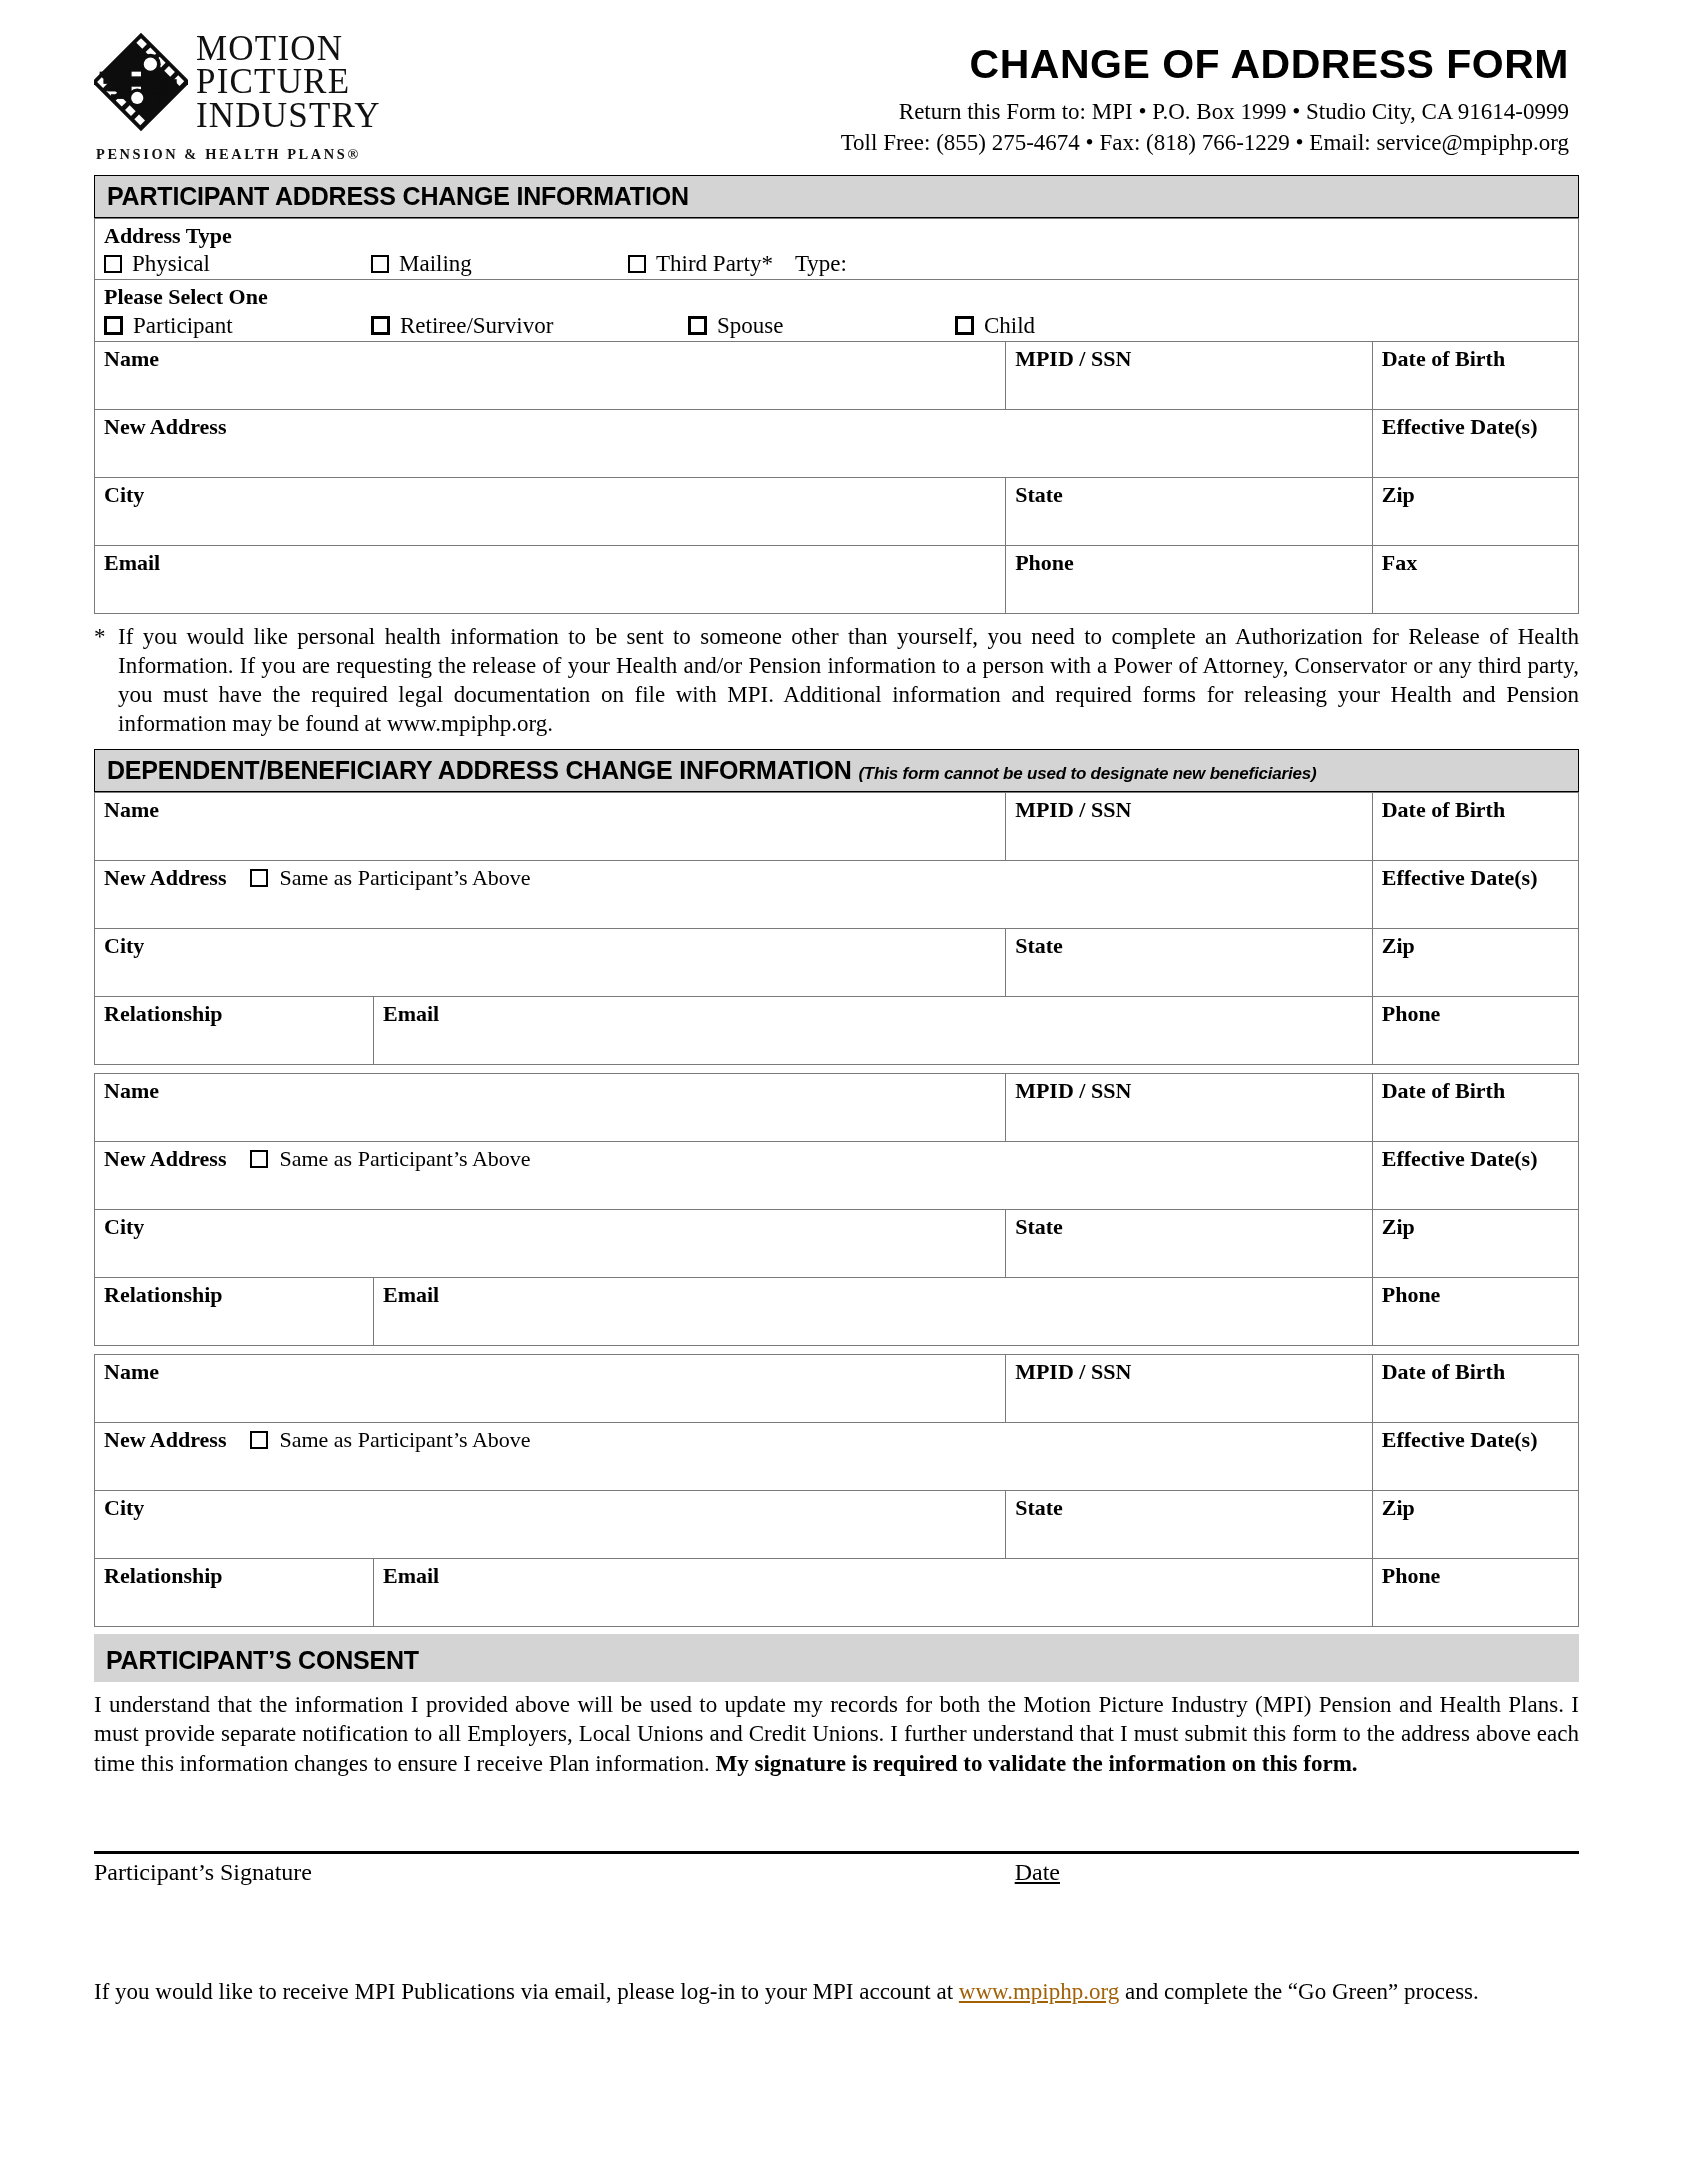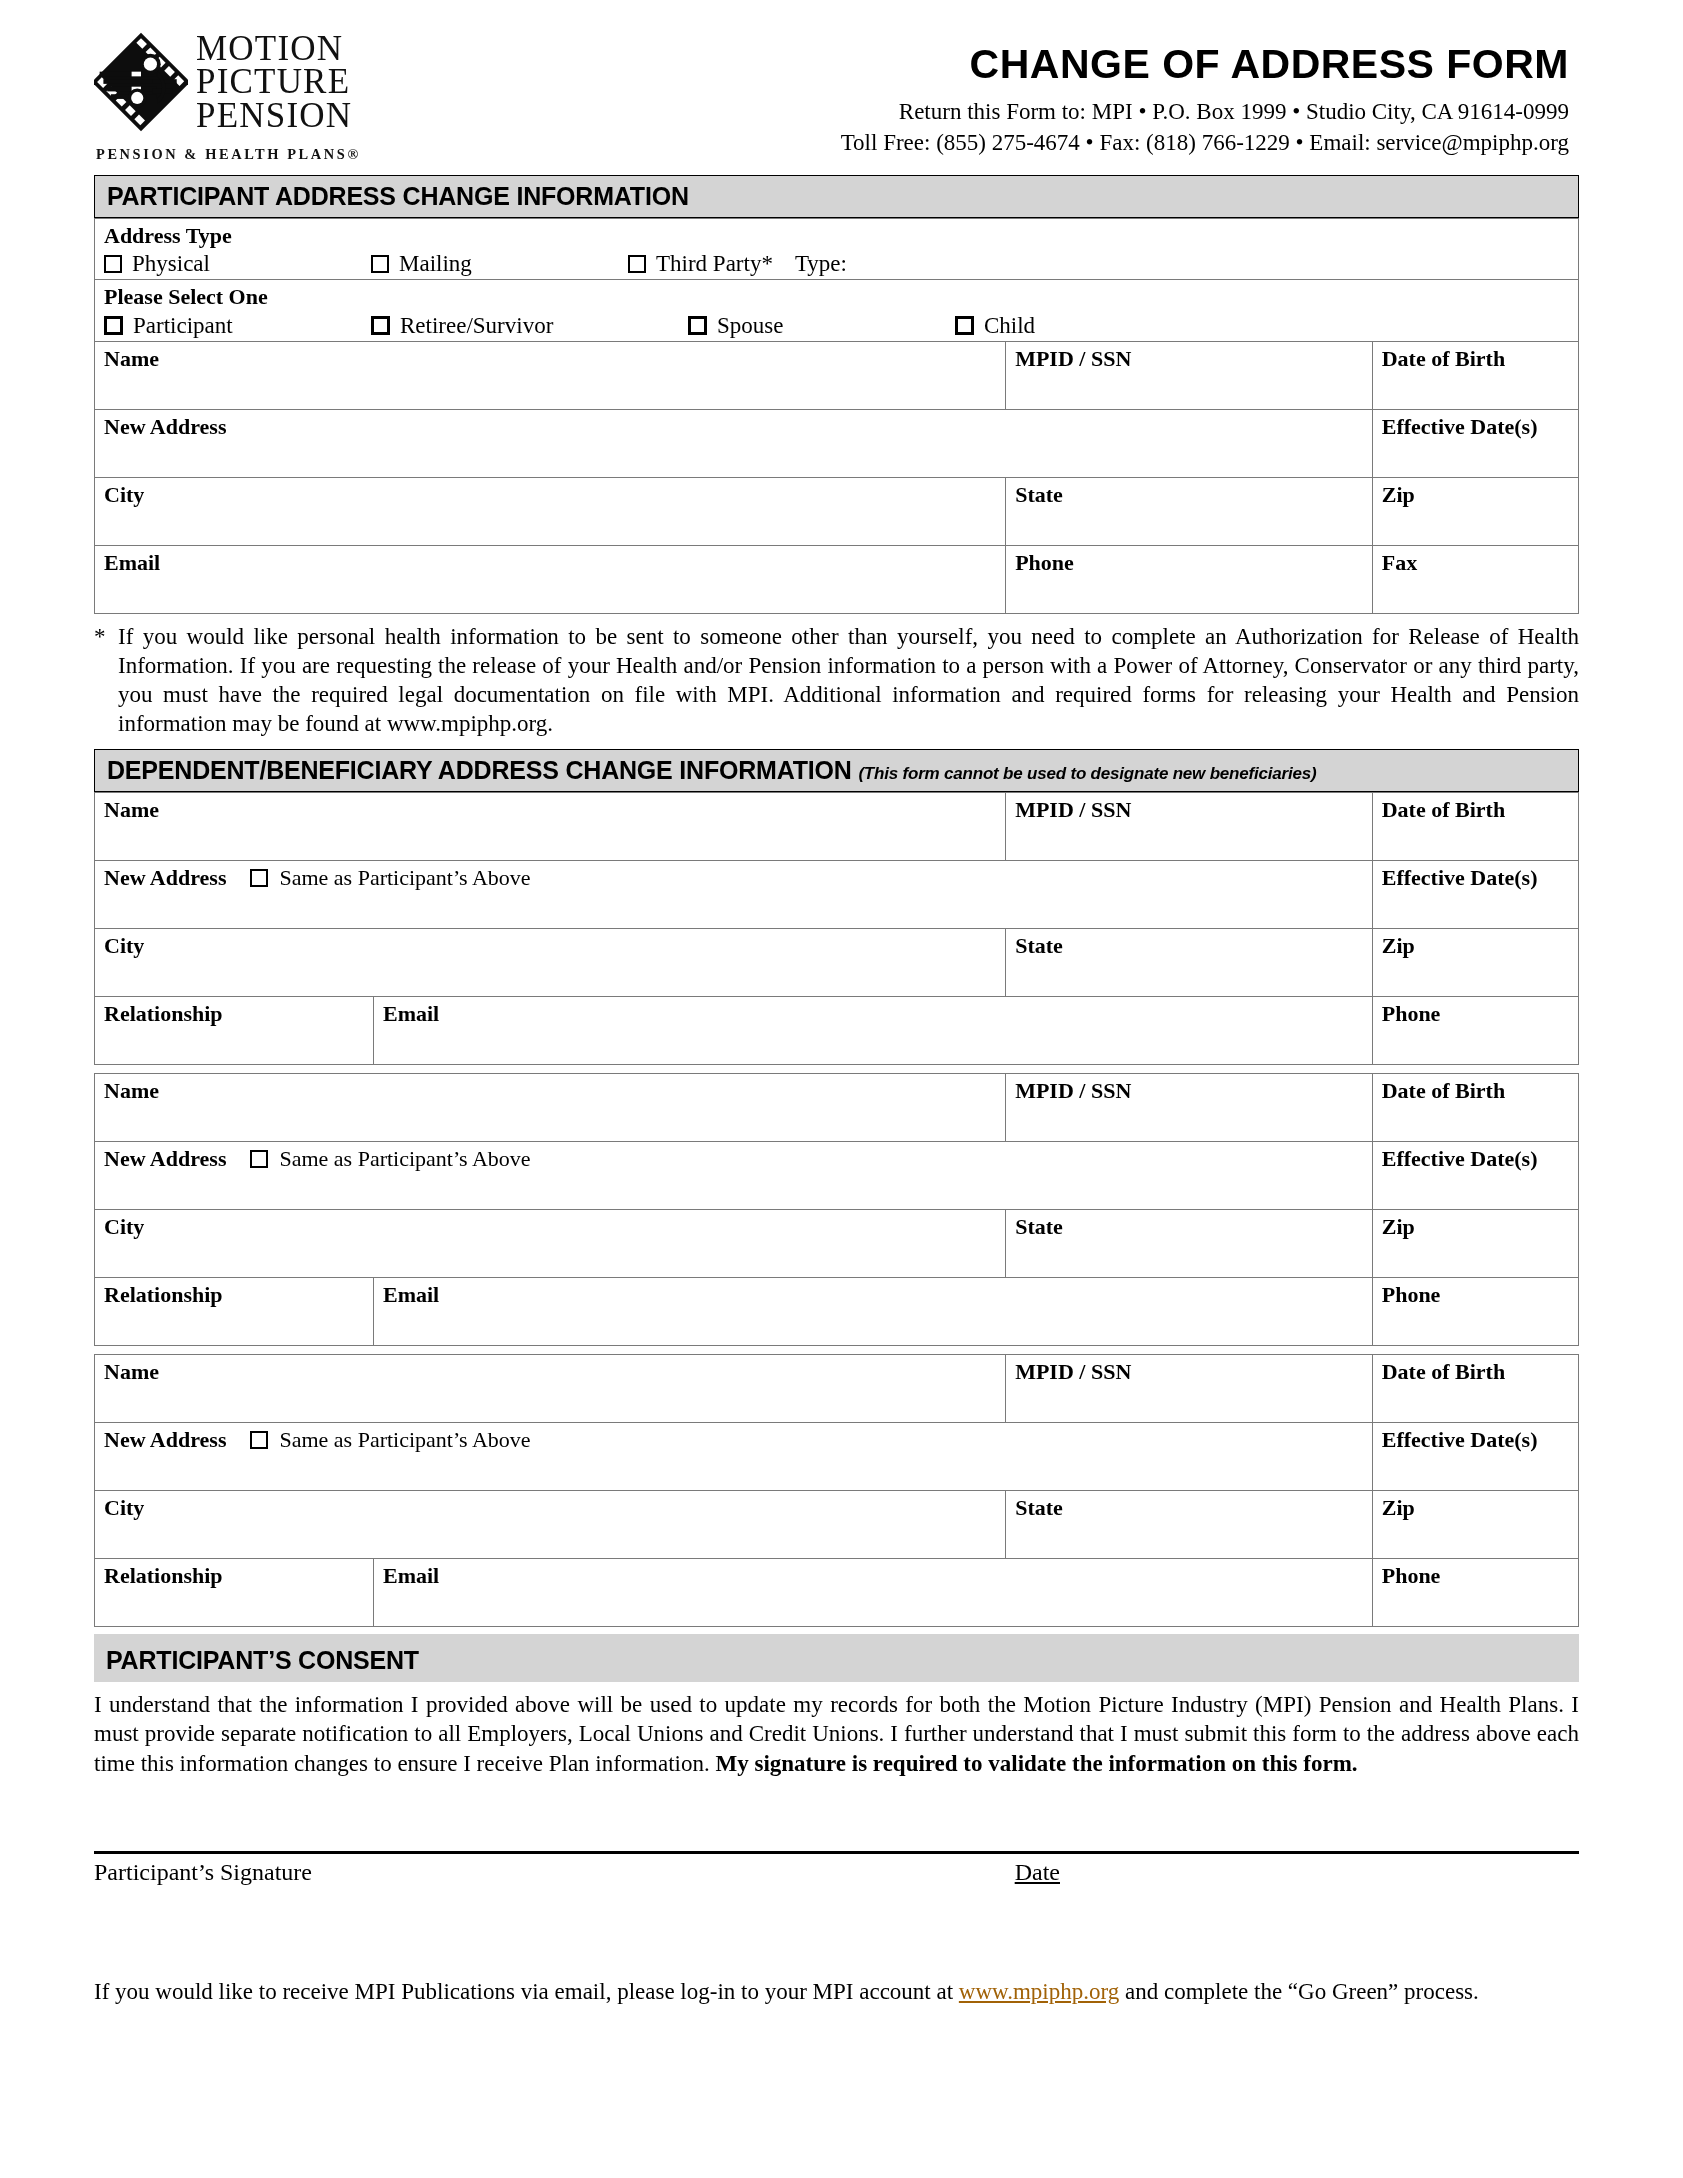--- a/index.html
+++ b/index.html
@@ -193,21 +193,21 @@
             <circle cx="46" cy="72" r="10" fill="#0d0d0d"></circle>
             <circle cx="46" cy="72" r="6.5" fill="#ffffff"></circle>
             <path d="M62 52 h26 v5 h-26 z" fill="#0d0d0d"></path>
             <path d="M62 62 h22 v5 h-22 z" fill="#0d0d0d"></path>
             <path d="M68 44 a22 22 0 0 1 0 34 l0 -6 a16 16 0 0 0 0 -22 z" fill="#0d0d0d"></path>
           </svg>
         </div>
         <div class="logo-words">
           <div class="lw1">MOTION</div>
           <div class="lw2">PICTURE</div>
-          <div class="lw3">PENSION</div>
+          <div class="lw3">INDUSTRY</div>
         </div>
       </div>
       <div class="logo-tag">PENSION &amp; HEALTH PLANS®</div>
     </div>
 
     <div class="title-box">
       <div class="form-title">CHANGE OF ADDRESS FORM</div>
       <div class="contact-line">Return this Form to: MPI • P.O. Box 1999 • Studio City, CA 91614-0999</div>
       <div class="contact-line second">Toll Free: (855) 275-4674 •   Fax: (818) 766-1229 •   Email: service@mpiphp.org</div>
     </div>

